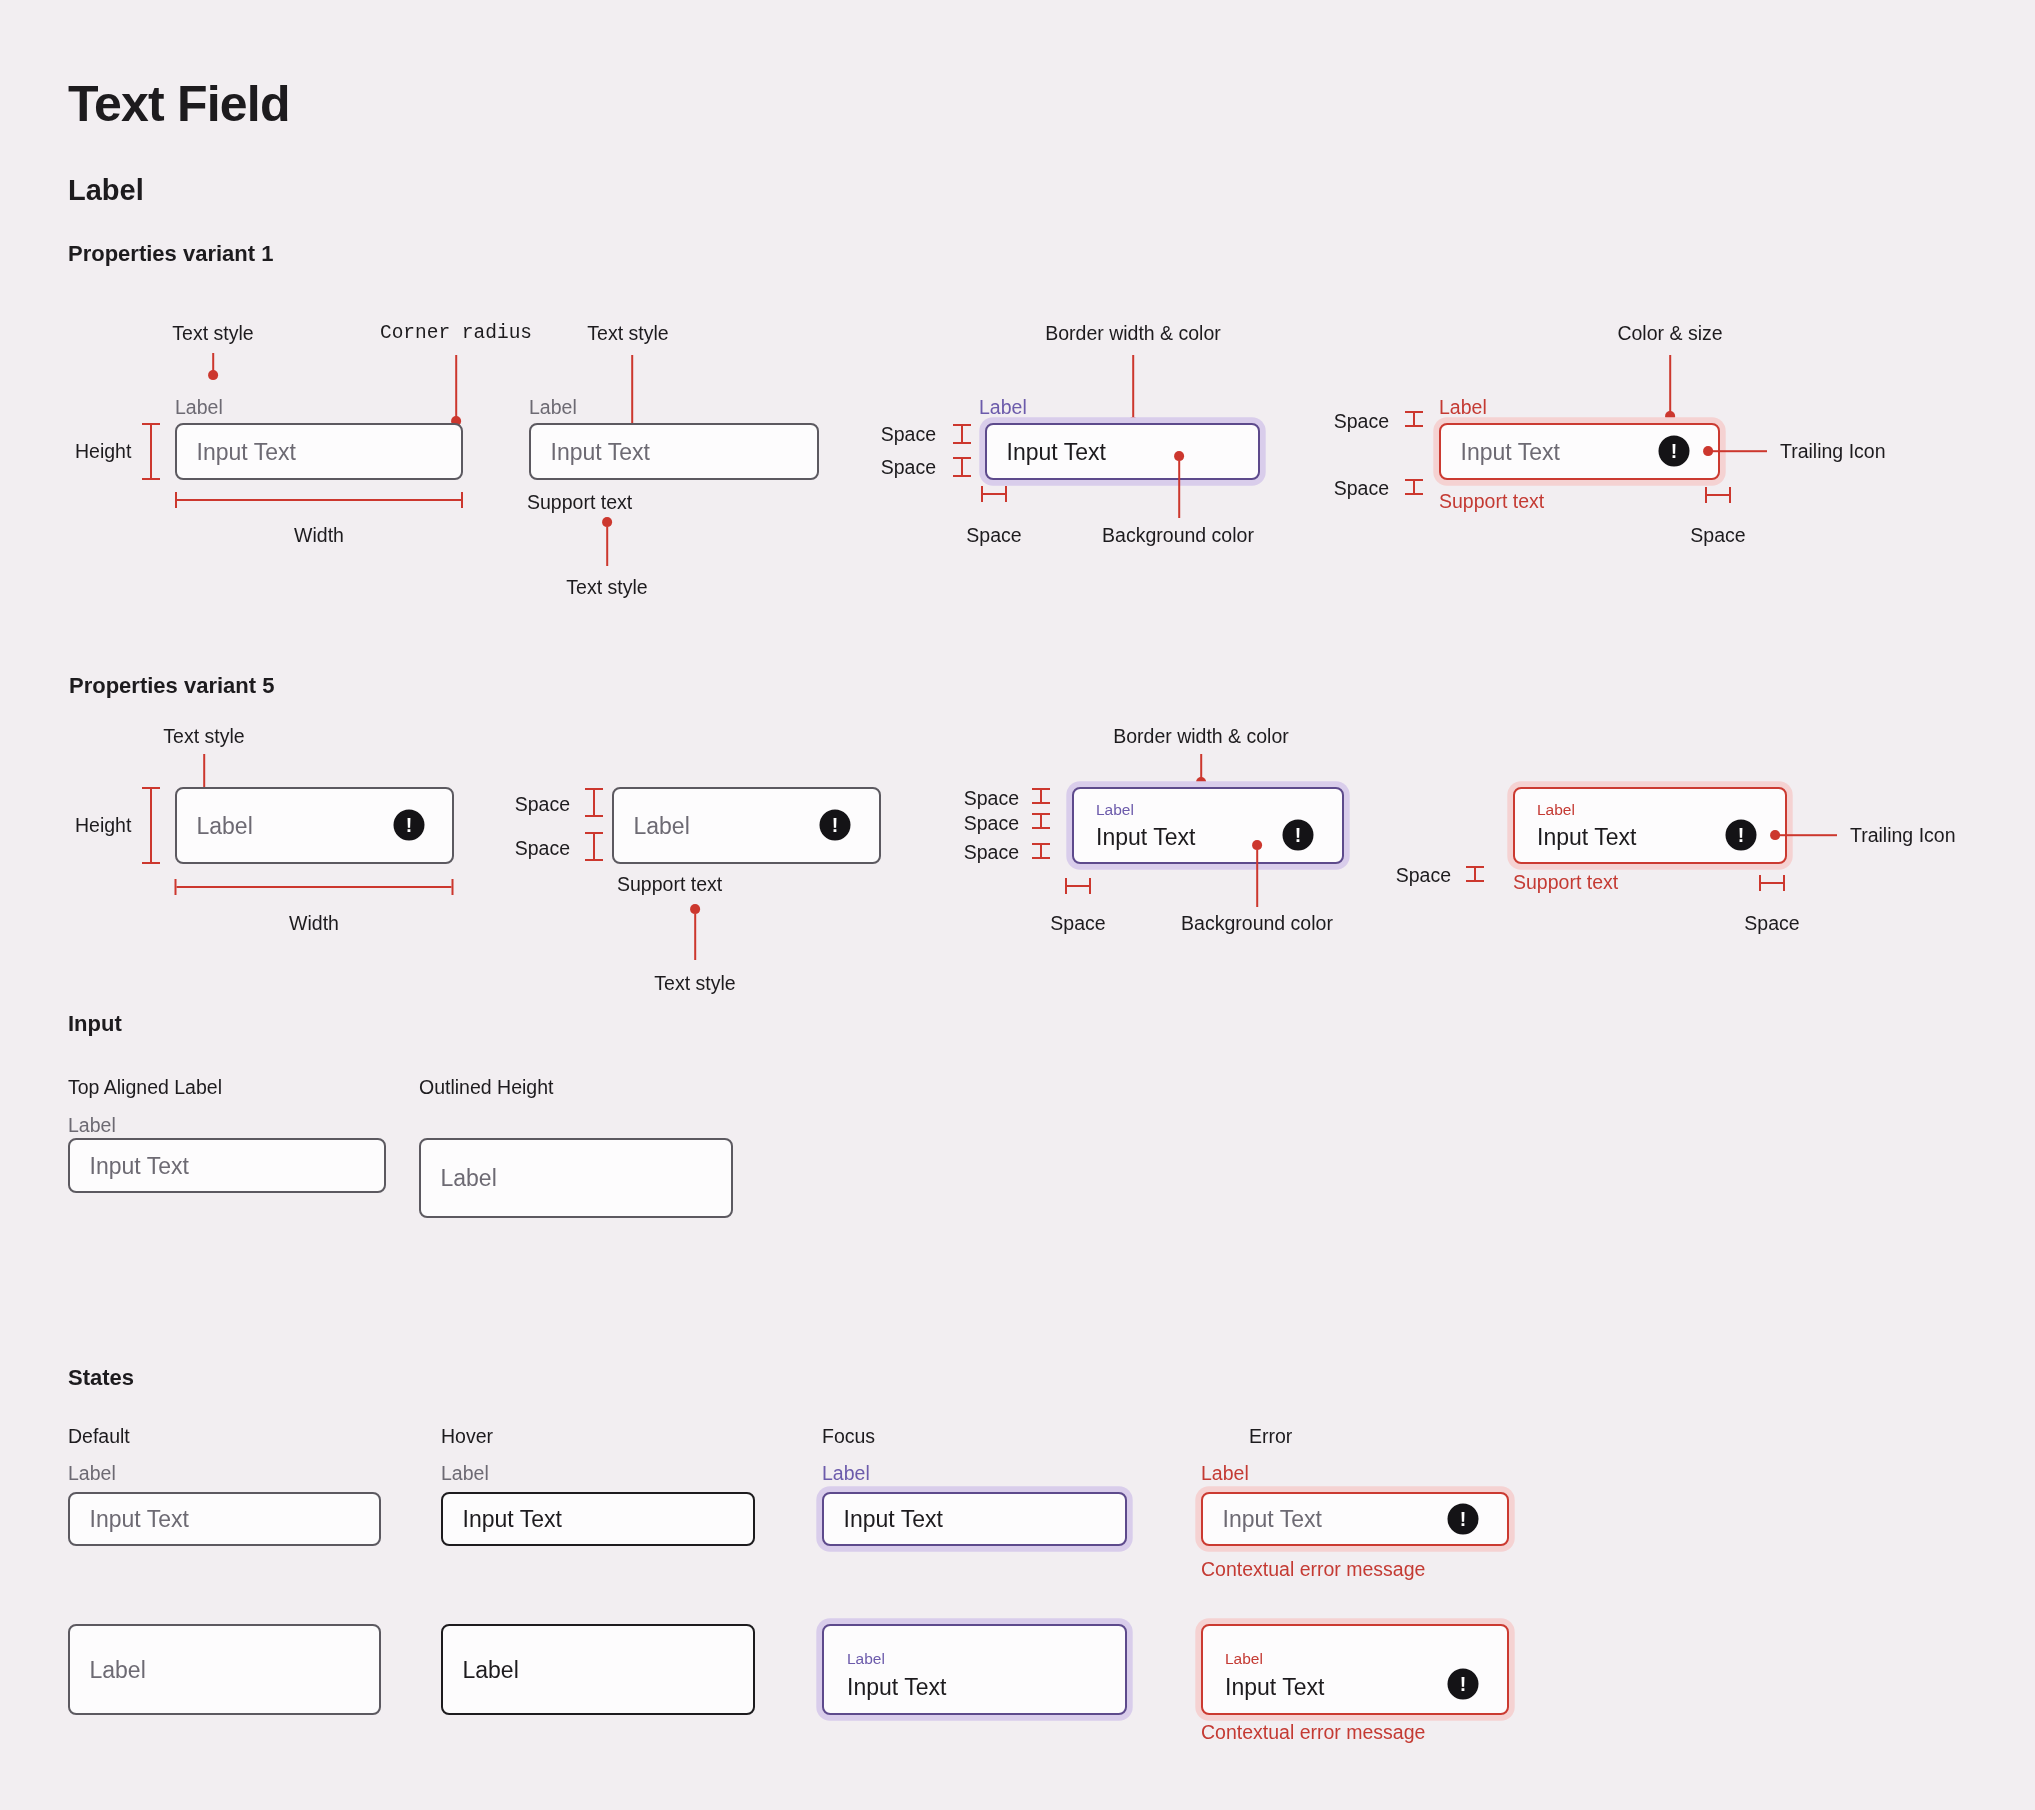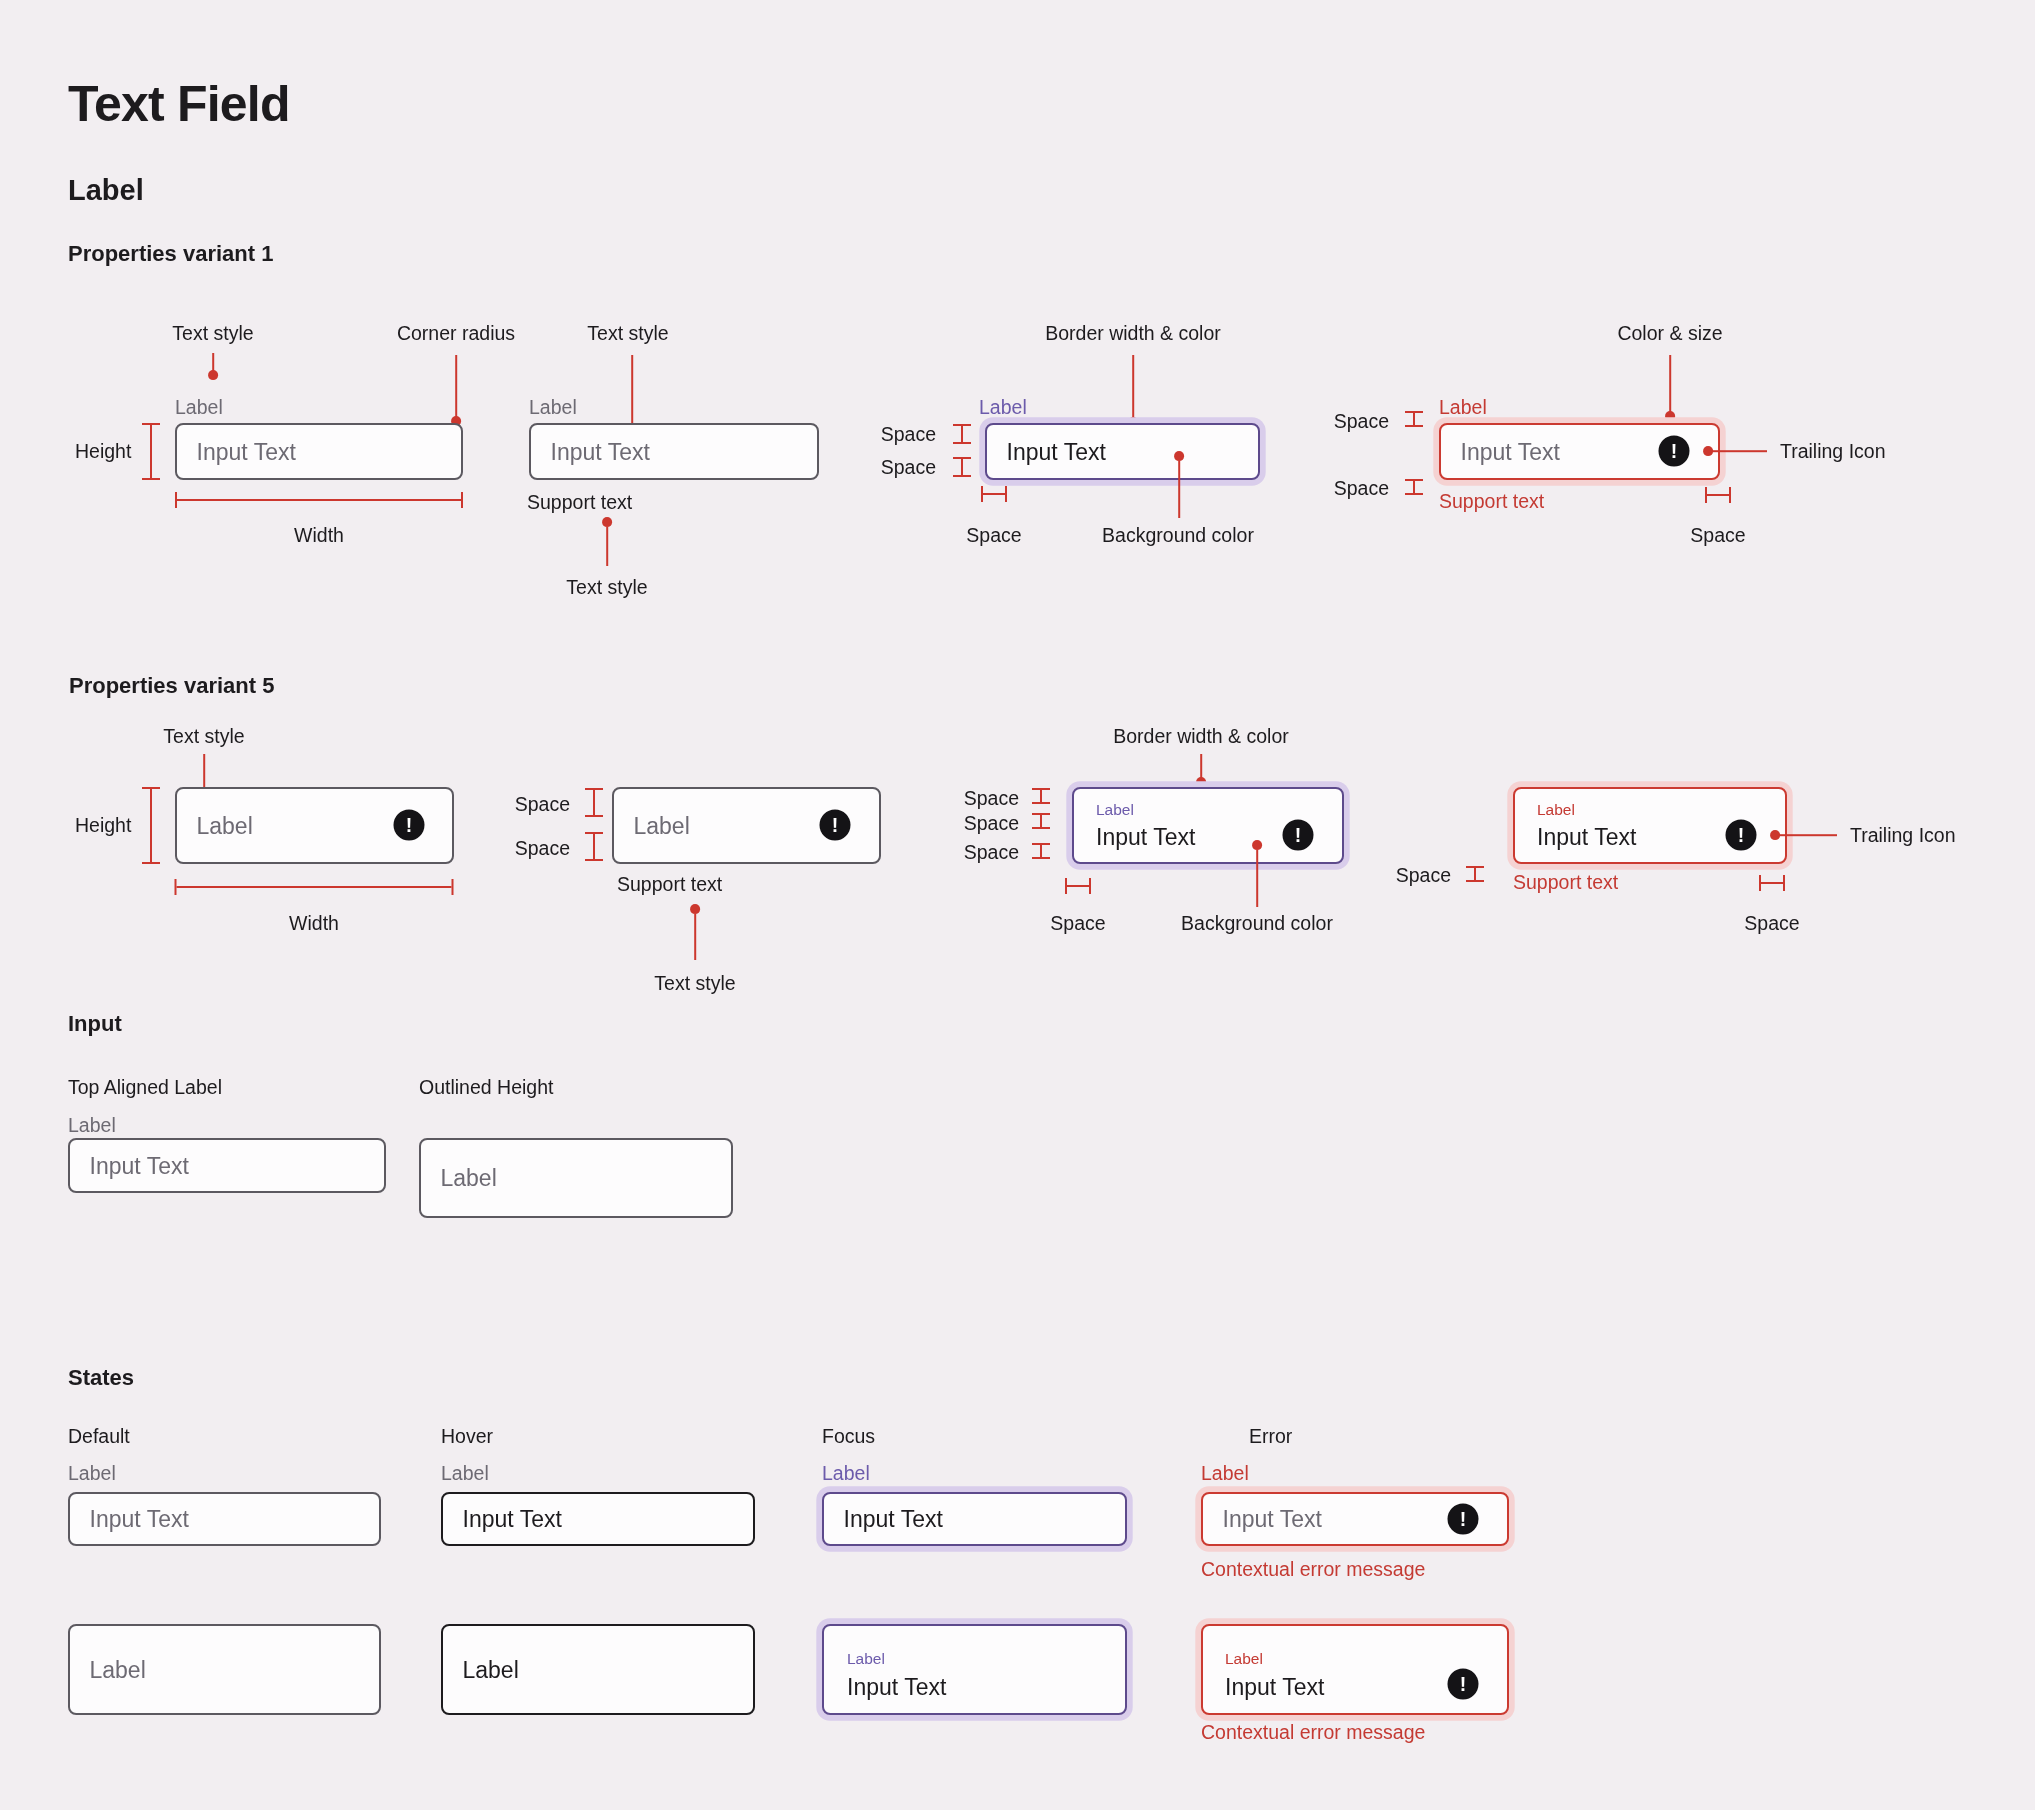--- a/index.html
+++ b/index.html
@@ -39,21 +39,21 @@
 </head>
 <body>
 
 <div class="canvas">
 
   <div class="h1" style="left:68px;top:75px;">Text Field</div>
   <div class="h2" style="left:68px;top:174px;">Label</div>
   <div class="h3" style="left:68px;top:241px;">Properties variant 1</div>
 
   <div class="ann c" style="left:213px;top:322px;">Text style</div>
-  <div class="ann c" style="left:456px;top:322px;">Corner radius</div>
+  <div class="ann c" style="left:456px;top:322px;font-family:Liberation Mono, monospace;">Corner radius</div>
   <div class="ann c" style="left:628px;top:322px;">Text style</div>
   <div class="ann c" style="left:1133px;top:322px;">Border width &amp; color</div>
   <div class="ann c" style="left:1670px;top:322px;">Color &amp; size</div>
 
   <div class="lv" style="left:213px;top:353px;height:19.5px;"></div>
     <div class="dot" style="left:213px;top:375px;"></div>
   <div class="lv" style="left:456px;top:355px;height:64px;"></div>
     <div class="dot" style="left:456px;top:421px;"></div>
   <div class="lv" style="left:632px;top:355px;height:83px;"></div>
     <div class="dot" style="left:632px;top:440px;"></div>

